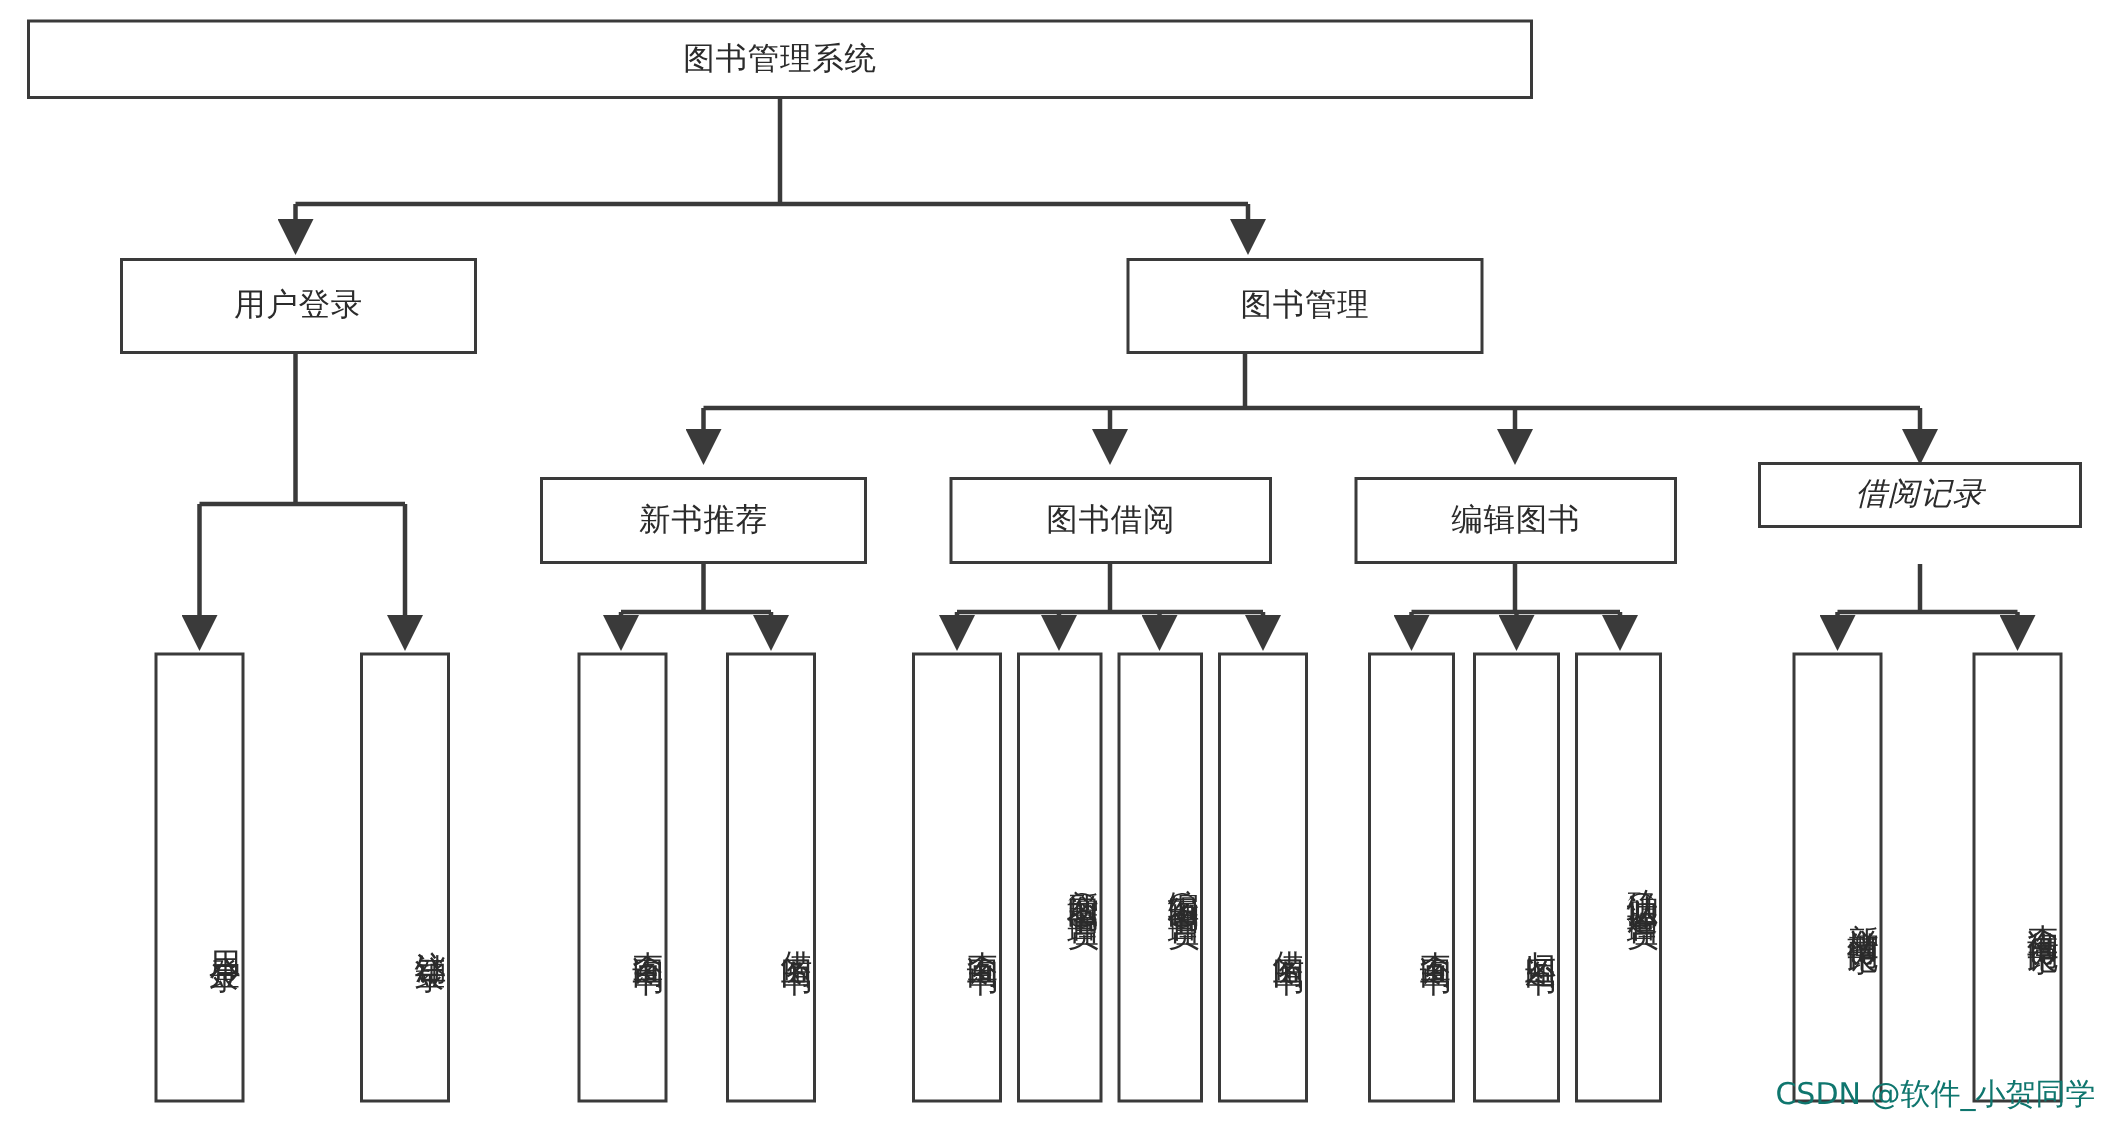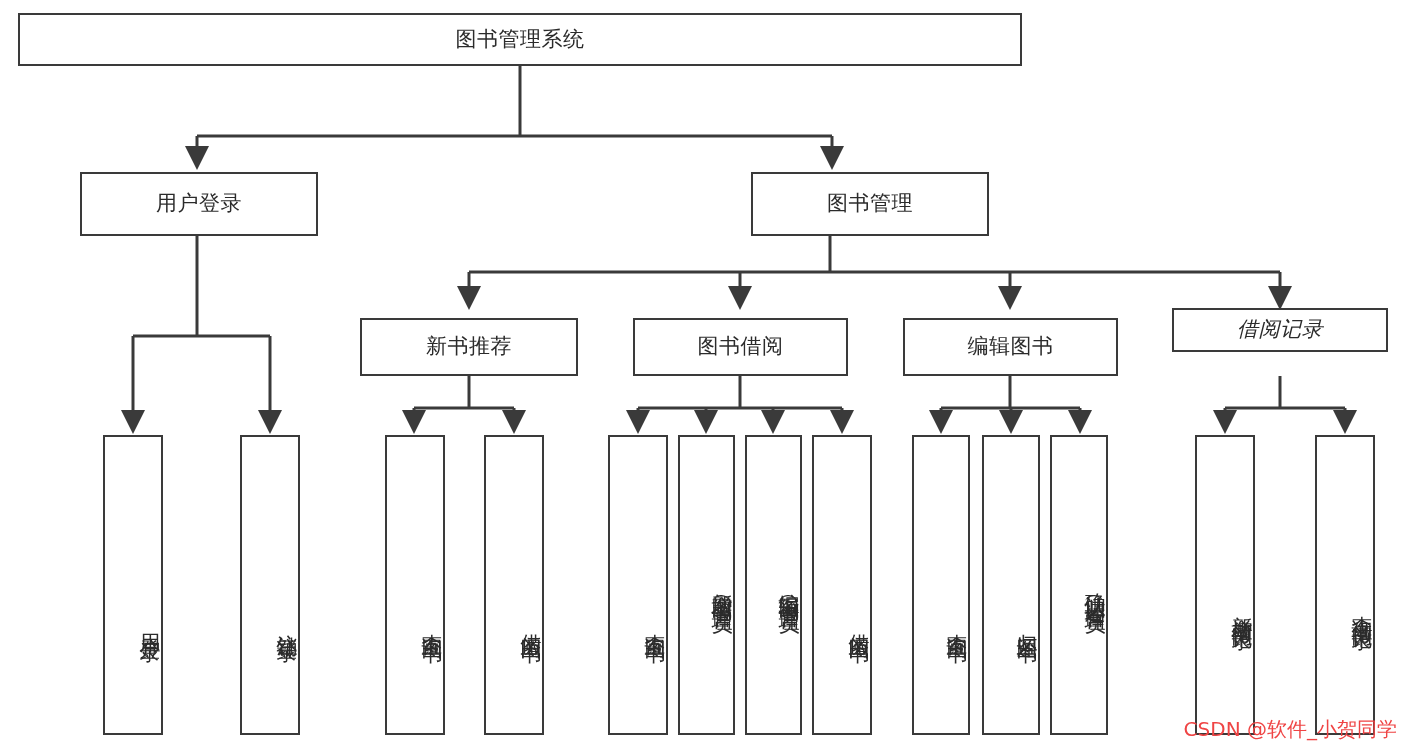--- a/index.html
+++ b/index.html
@@ -60,21 +60,21 @@
     margin-top: 40px;
   }
   .node.leaf.topal .lbl {
     margin-top: 2px;
   }
   #watermark {
     position: absolute;
     right: 8px;
     bottom: 4px;
     font-size: 20px;
-    color: #ef4444;
+    color: #0f766e;
     white-space: nowrap;
     pointer-events: none;
   }
 </style>
 </head>
 <body>
 
 <div id="canvas">
 
   <svg id="edges" viewBox="0 0 1405 747">

